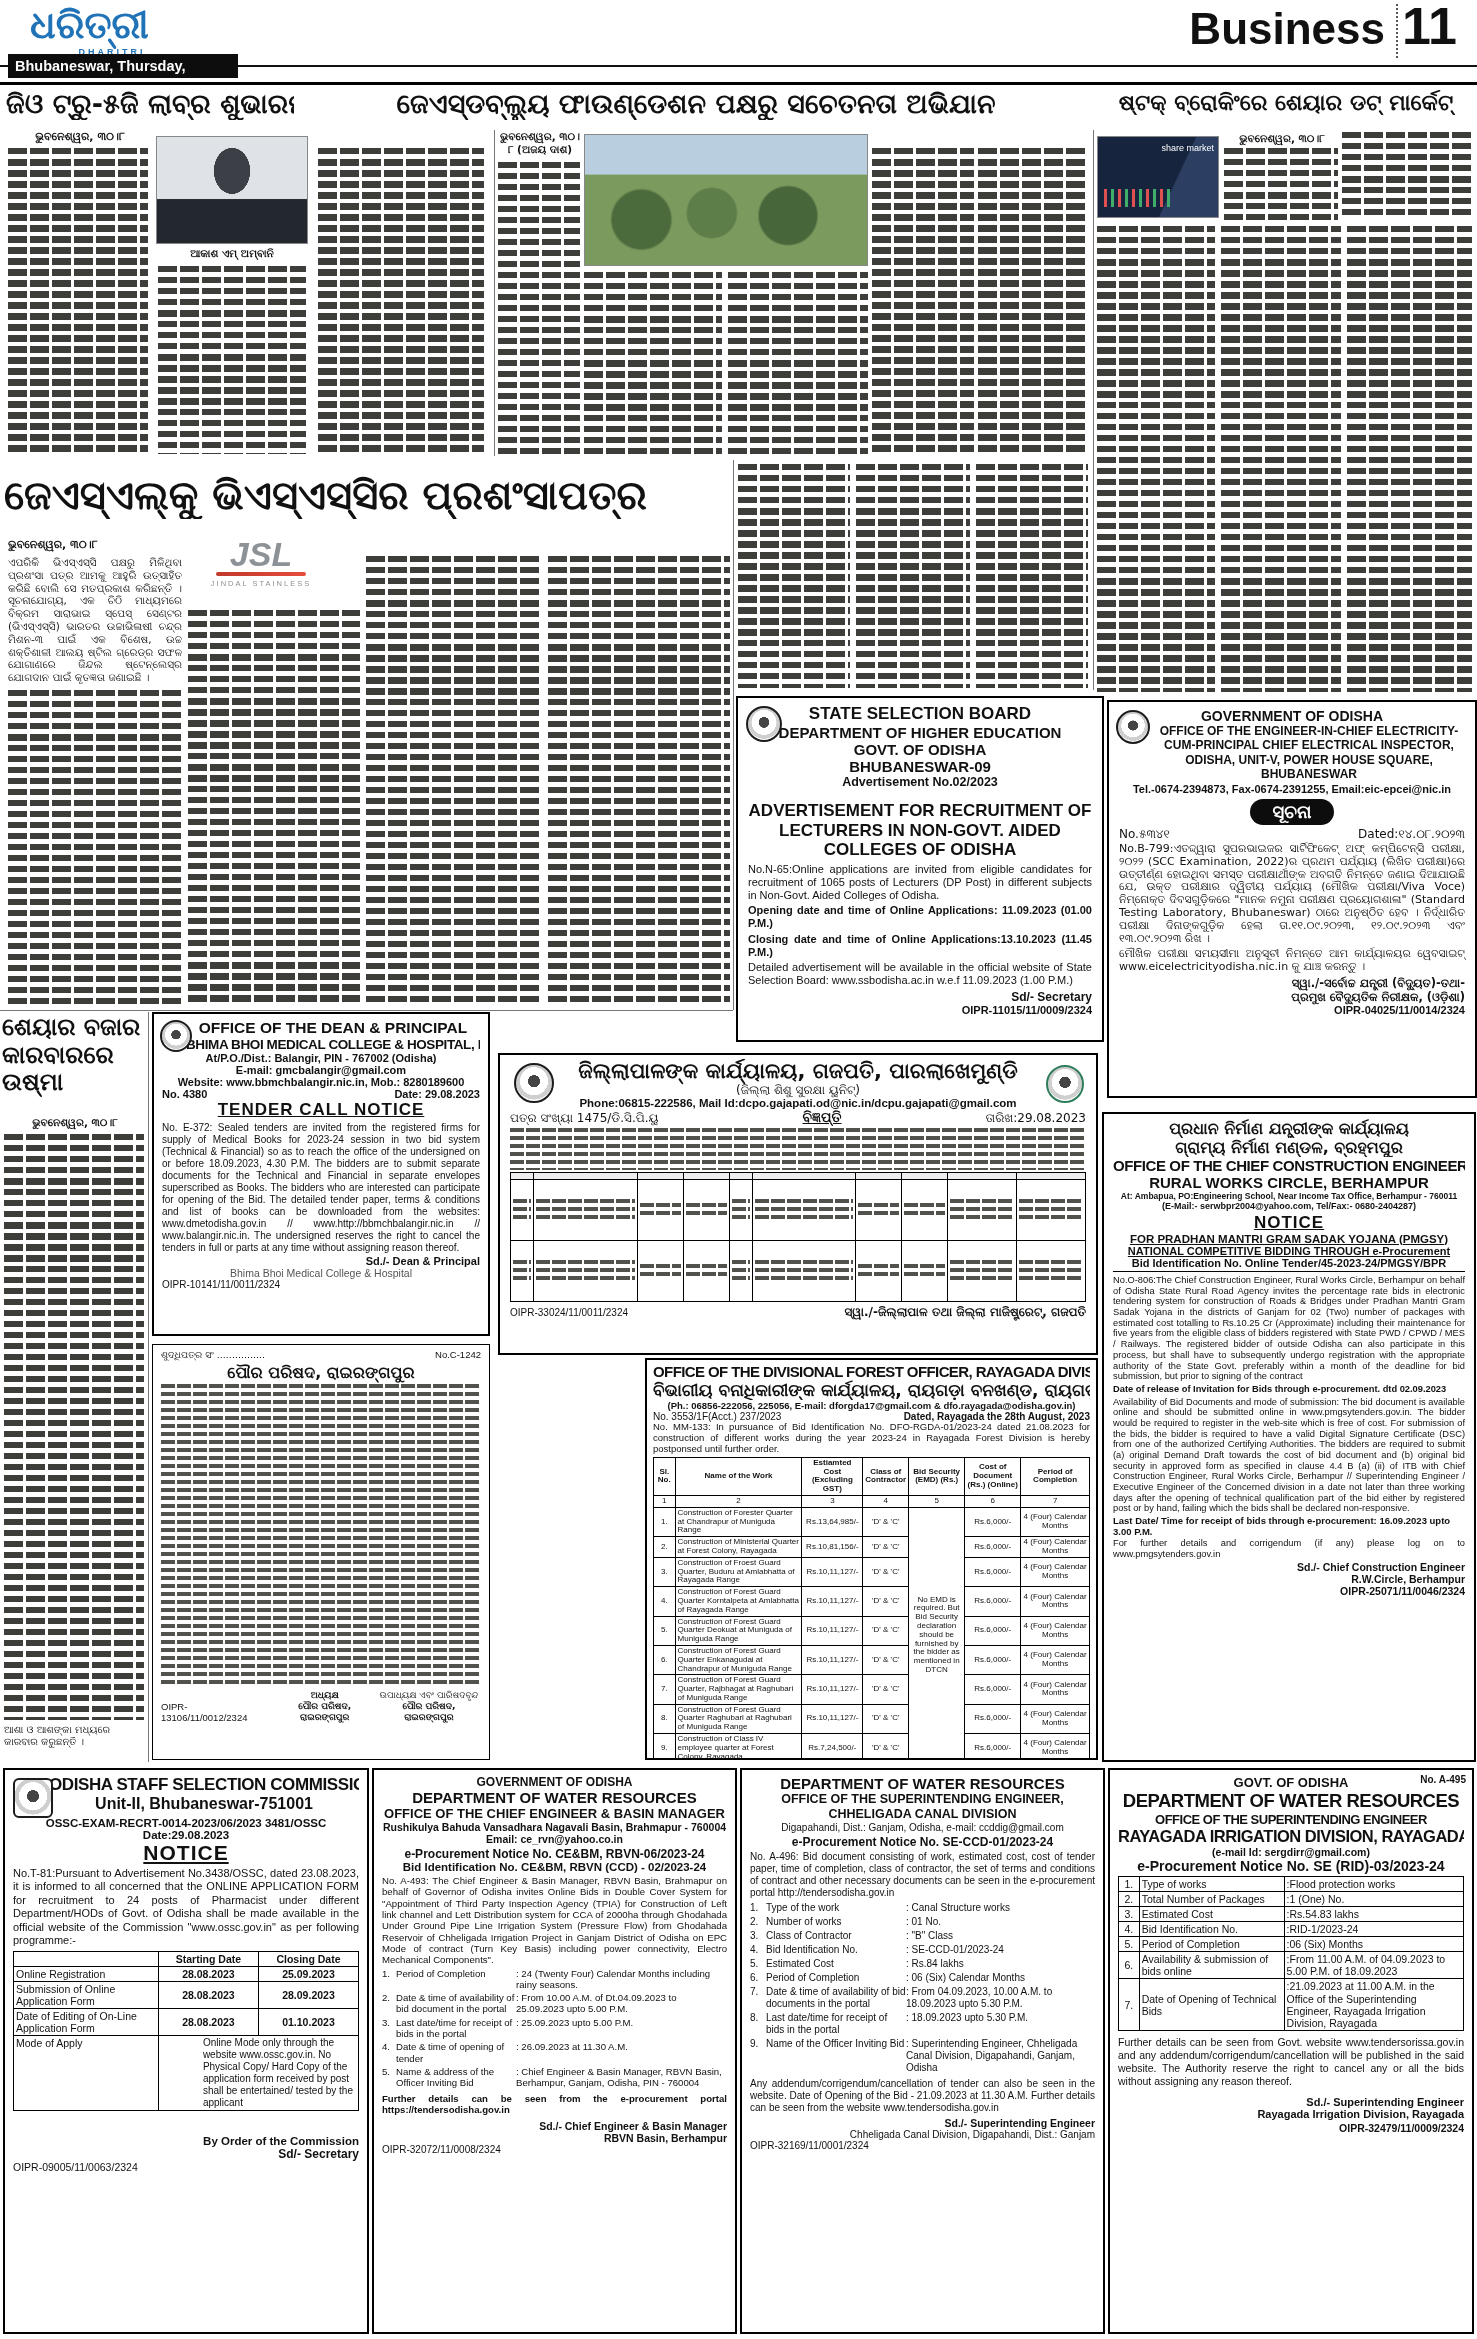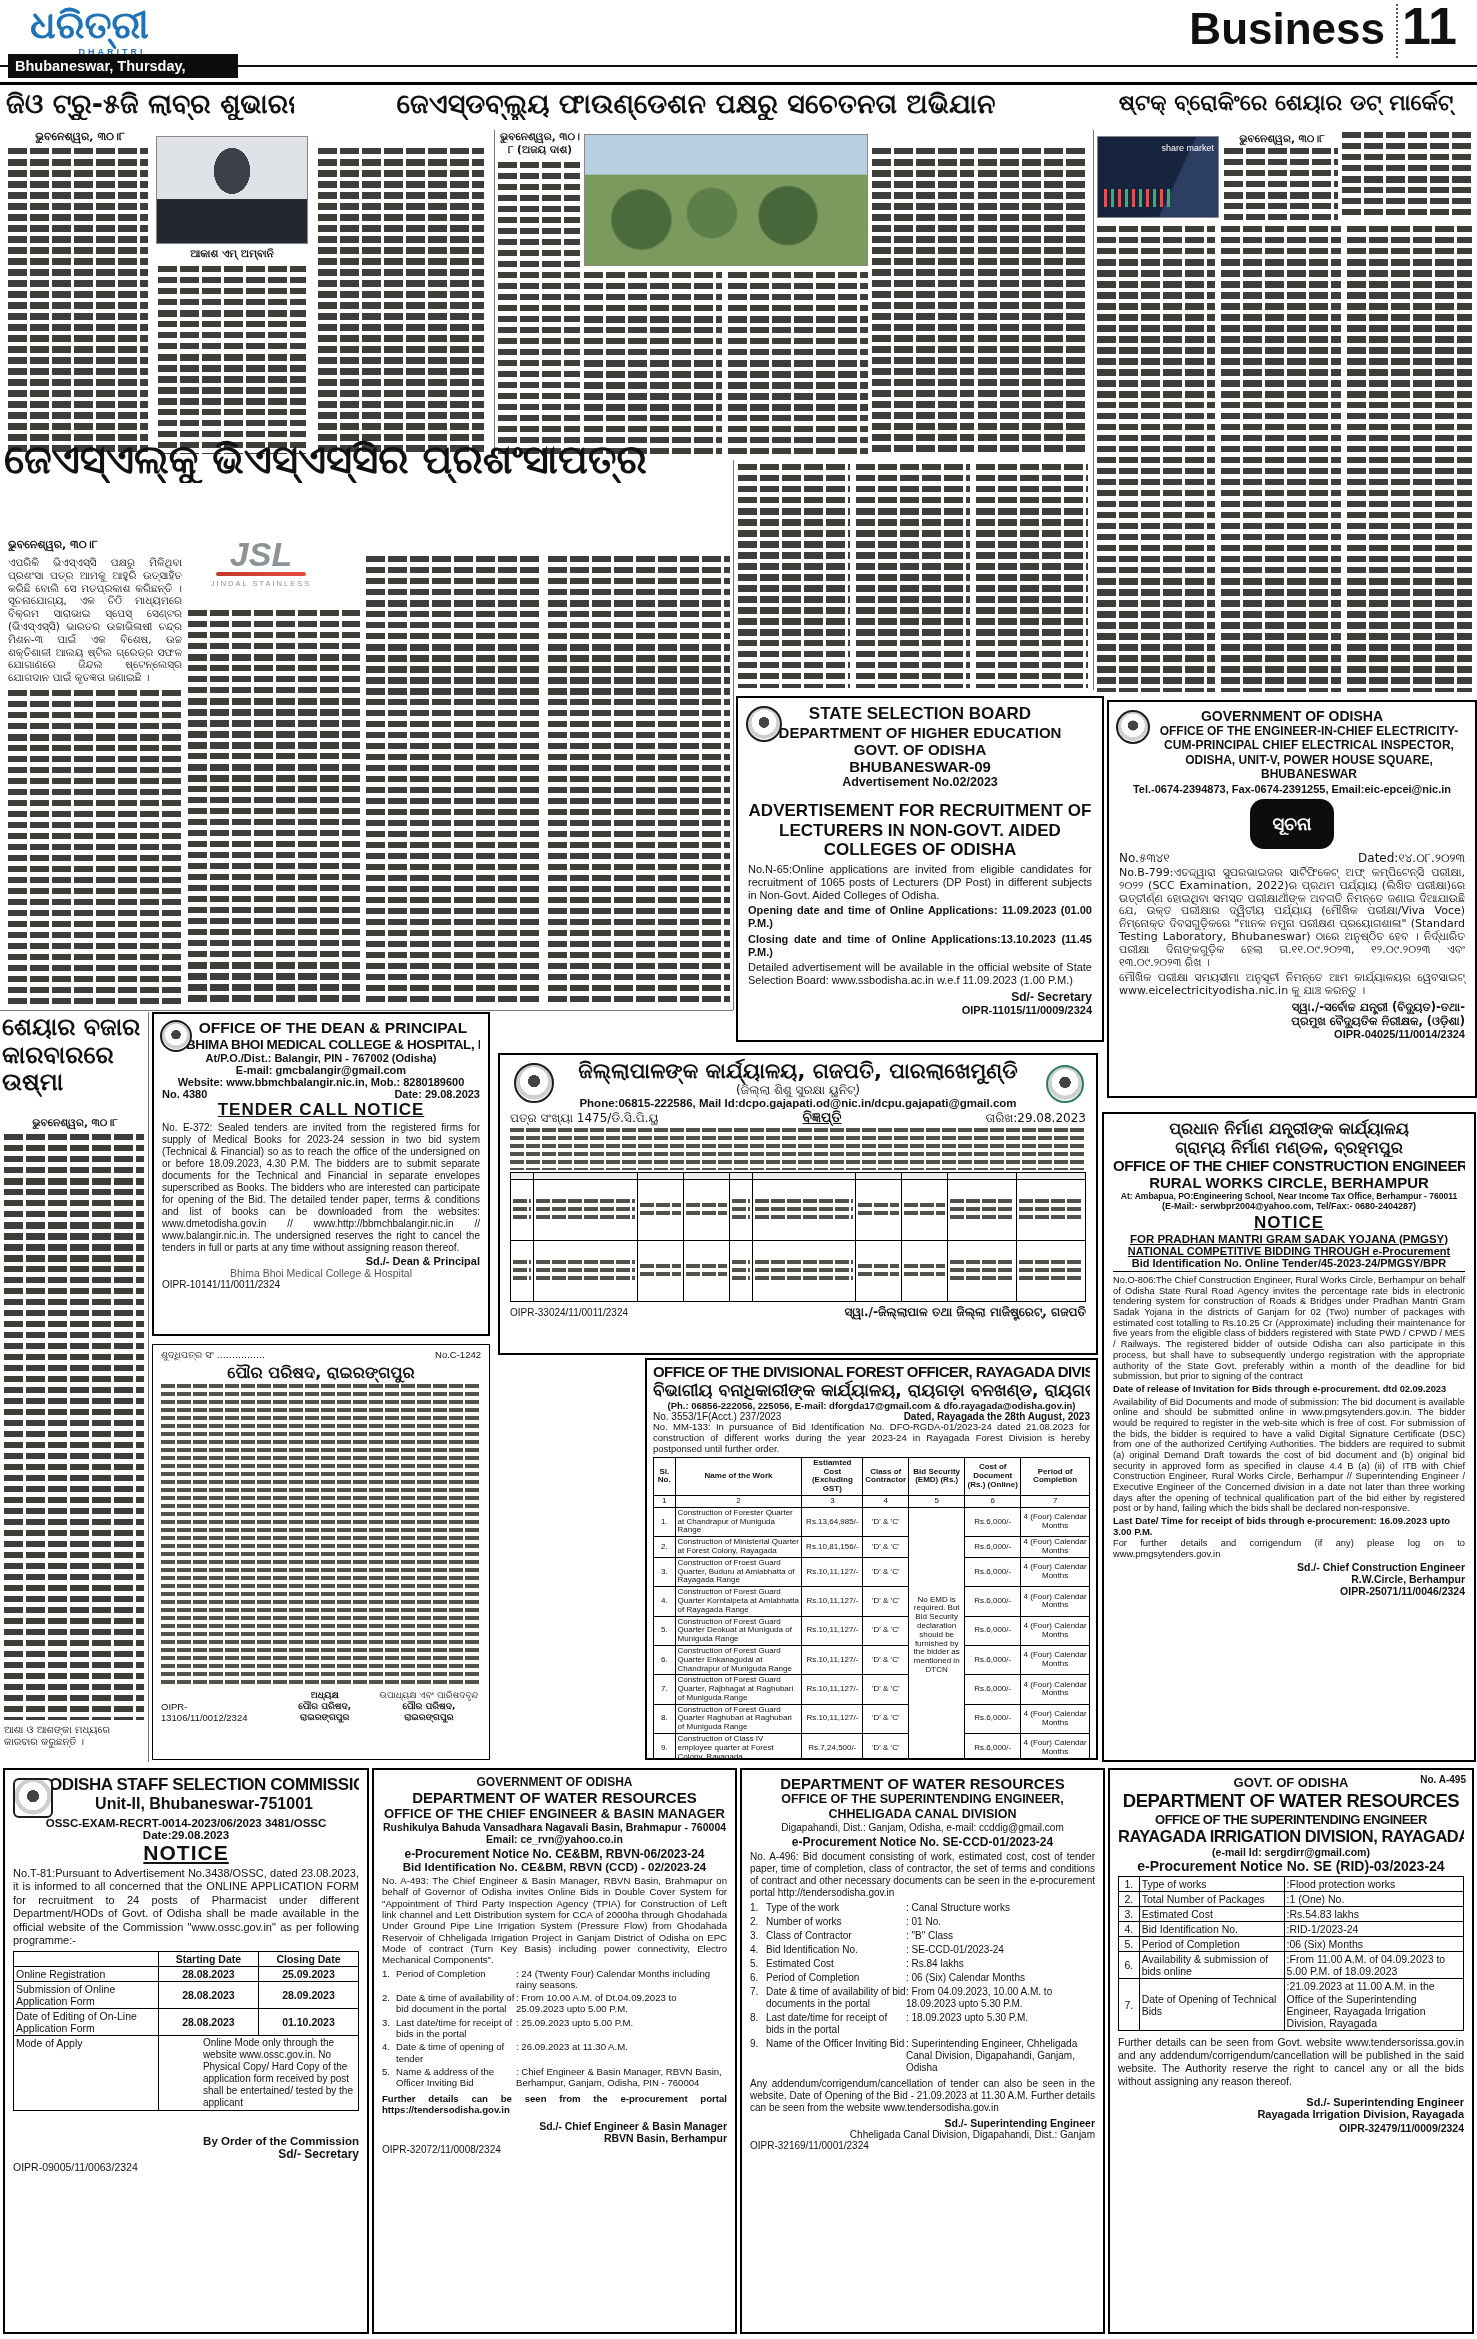--- a/index.html
+++ b/index.html
@@ -84,21 +84,21 @@
     <span style="position:absolute;left:6px;bottom:10px;width:70px;height:18px;background:
           repeating-linear-gradient(90deg,#e05050 0 3px,transparent 3px 7px,#3fae6a 7px 10px,transparent 10px 14px);"></span>
   </div>
   <div class="abs od b c" style="left:1224px;top:132px;width:116px;font-size:10.5px;">ଭୁବନେଶ୍ୱର, ୩୦।୮</div>
   <div class="abs sim" style="left:1224px;top:148px;width:114px;height:72px;"></div>
   <div class="abs sim" style="left:1342px;top:132px;width:130px;height:88px;"></div>
   <div class="abs sim" style="left:1097px;top:226px;width:118px;height:466px;"></div>
   <div class="abs sim" style="left:1221px;top:226px;width:120px;height:466px;"></div>
   <div class="abs sim" style="left:1347px;top:226px;width:125px;height:466px;"></div>
 
-  <div class="abs od b nw" style="left:4px;top:436px;width:730px;font-size:40px;">ଜେଏସ୍‌ଏଲ୍‌କୁ ଭିଏସ୍‌ଏସ୍‌ସିର ପ୍ରଶଂସାପତ୍ର</div>
+  <div class="abs od b nw" style="left:4px;top:472px;width:730px;font-size:40px;">ଜେଏସ୍‌ଏଲ୍‌କୁ ଭିଏସ୍‌ଏସ୍‌ସିର ପ୍ରଶଂସାପତ୍ର</div>
   <div class="abs od b" style="left:8px;top:538px;width:120px;font-size:11px;">ଭୁବନେଶ୍ୱର, ୩୦।୮</div>
   <div class="abs" style="left:190px;top:536px;width:142px;height:66px;text-align:center;">
     <div style="font-size:34px;font-weight:700;font-style:italic;color:#8d9296;line-height:36px;">JSL</div>
     <div style="width:90px;height:4px;margin:0 auto;background:linear-gradient(90deg,#c0392b,#e74c3c);border-radius:2px;"></div>
     <div style="font-size:7.5px;letter-spacing:2px;color:#8d9296;margin-top:3px;">JINDAL STAINLESS</div>
   </div>
   <div class="abs od j" style="left:8px;top:556px;width:174px;height:128px;font-size:10.5px;line-height:1.22;overflow:hidden;">ଏପରିକି ଭିଏସ୍‌ଏସ୍‌ସି ପକ୍ଷରୁ ମିଳିଥିବା ପ୍ରଶଂସା ପତ୍ର ଆମକୁ ଆହୁରି ଉତ୍ସାହିତ କରିଛି ବୋଲି ସେ ମତପ୍ରକାଶ କରିଛନ୍ତି । ସୂଚନାଯୋଗ୍ୟ, ଏକ ଚିଠି ମାଧ୍ୟମରେ ବିକ୍ରମ ସାରାଭାଇ ସ୍ପେସ୍ ସେଣ୍ଟର (ଭିଏସ୍‌ଏସ୍‌ସି) ଭାରତର ଉଚ୍ଚାଭିଳାଷୀ ଚନ୍ଦ୍ର ମିଶନ-୩ ପାଇଁ ଏକ ବିଶେଷ, ଉଚ୍ଚ ଶକ୍ତିଶାଳୀ ଆଲୟ ଷ୍ଟିଲ ଗ୍ରେଡ୍‌ର ସଫଳ ଯୋଗାଣରେ ଜିନ୍ଦଲ ଷ୍ଟେନ୍‌ଲେସ୍‌ର ଯୋଗଦାନ ପାଇଁ କୃତଜ୍ଞତା ଜଣାଇଛି ।</div>
   <div class="abs sim" style="left:8px;top:690px;width:174px;height:316px;"></div>
   <div class="abs sim" style="left:188px;top:610px;width:172px;height:396px;"></div>
   <div class="abs sim" style="left:366px;top:556px;width:176px;height:450px;"></div>
@@ -121,21 +121,21 @@
     <div class="b r" style="font-size:12px;margin-top:3px;">Sd/- Secretary</div>
     <div class="b r" style="font-size:11px;">OIPR-11015/11/0009/2324</div>
   </div>
 
   <div class="abs box" style="left:1107px;top:700px;width:370px;height:398px;padding:6px 10px;">
     <div class="abs seal" style="left:7px;top:8px;width:34px;height:34px;"></div>
     <div class="b c" style="font-size:14px;">GOVERNMENT OF ODISHA</div>
     <div class="b c" style="font-size:12px;line-height:1.2;padding-left:34px;">OFFICE OF THE ENGINEER-IN-CHIEF ELECTRICITY-CUM-PRINCIPAL CHIEF ELECTRICAL INSPECTOR, ODISHA, UNIT-V, POWER HOUSE SQUARE, BHUBANESWAR</div>
     <div class="b c" style="font-size:11px;margin-top:1px;">Tel.-0674-2394873, Fax-0674-2391255, Email:eic-epcei@nic.in</div>
     <div class="c" style="margin:4px 0 2px 0;">
-      <span class="od b" style="display:inline-block;background:#0d0d0d;color:#fff;font-size:18px;padding:14px 22px;border-radius:14px;">ସୂଚନା</span>
+      <span class="od b" style="display:inline-block;background:#0d0d0d;color:#fff;font-size:18px;padding:2px 22px;border-radius:14px;">ସୂଚନା</span>
     </div>
     <div style="display:flex;justify-content:space-between;font-size:12px;">
       <span class="od">No.୫୩୪୧</span>
       <span class="od">Dated:୧୪.୦୮.୨୦୨୩</span>
     </div>
     <div class="od j" style="font-size:11px;line-height:1.18;margin-top:2px;">No.B-799:ଏତଦ୍ଦ୍ୱାରା ସୁପରଭାଇଜର ସାର୍ଟିଫିକେଟ୍ ଅଫ୍ କମ୍ପିଟେନ୍ସି ପରୀକ୍ଷା, ୨୦୨୨ (SCC Examination, 2022)ର ପ୍ରଥମ ପର୍ଯ୍ୟାୟ (ଲିଖିତ ପରୀକ୍ଷା)ରେ ଉତ୍ତୀର୍ଣ୍ଣ ହୋଇଥିବା ସମସ୍ତ ପରୀକ୍ଷାର୍ଥୀଙ୍କ ଅବଗତି ନିମନ୍ତେ ଜଣାଇ ଦିଆଯାଉଛି ଯେ, ଉକ୍ତ ପରୀକ୍ଷାର ଦ୍ୱିତୀୟ ପର୍ଯ୍ୟାୟ (ମୌଖିକ ପରୀକ୍ଷା/Viva Voce) ନିମ୍ନୋକ୍ତ ଦିବସଗୁଡ଼ିକରେ "ମାନକ ନମୁନା ପରୀକ୍ଷଣ ପ୍ରୟୋଗଶାଳା" (Standard Testing Laboratory, Bhubaneswar) ଠାରେ ଅନୁଷ୍ଠିତ ହେବ । ନିର୍ଦ୍ଧାରିତ ପରୀକ୍ଷା ଦିନାଙ୍କଗୁଡ଼ିକ ହେଲା ତା.୧୧.୦୯.୨୦୨୩, ୧୨.୦୯.୨୦୨୩ ଏବଂ ୧୩.୦୯.୨୦୨୩ ରିଖ ।</div>
     <div class="od j" style="font-size:11px;line-height:1.18;margin-top:2px;">ମୌଖିକ ପରୀକ୍ଷା ସମୟସୀମା ଅନୁସୂଚୀ ନିମନ୍ତେ ଆମ କାର୍ଯ୍ୟାଳୟର ୱେବସାଇଟ୍ www.eicelectricityodisha.nic.in କୁ ଯାଞ୍ଚ କରନ୍ତୁ ।</div>
     <div class="od b r" style="font-size:11.5px;margin-top:2px;">ସ୍ୱା./-ସର୍ବୋଚ୍ଚ ଯନ୍ତ୍ରୀ (ବିଦ୍ୟୁତ)-ତଥା-</div>
     <div class="od b r" style="font-size:11.5px;">ପ୍ରମୁଖ ବୈଦ୍ୟୁତିକ ନିରୀକ୍ଷକ, (ଓଡ଼ିଶା)</div>
     <div class="b r" style="font-size:11px;">OIPR-04025/11/0014/2324</div>

